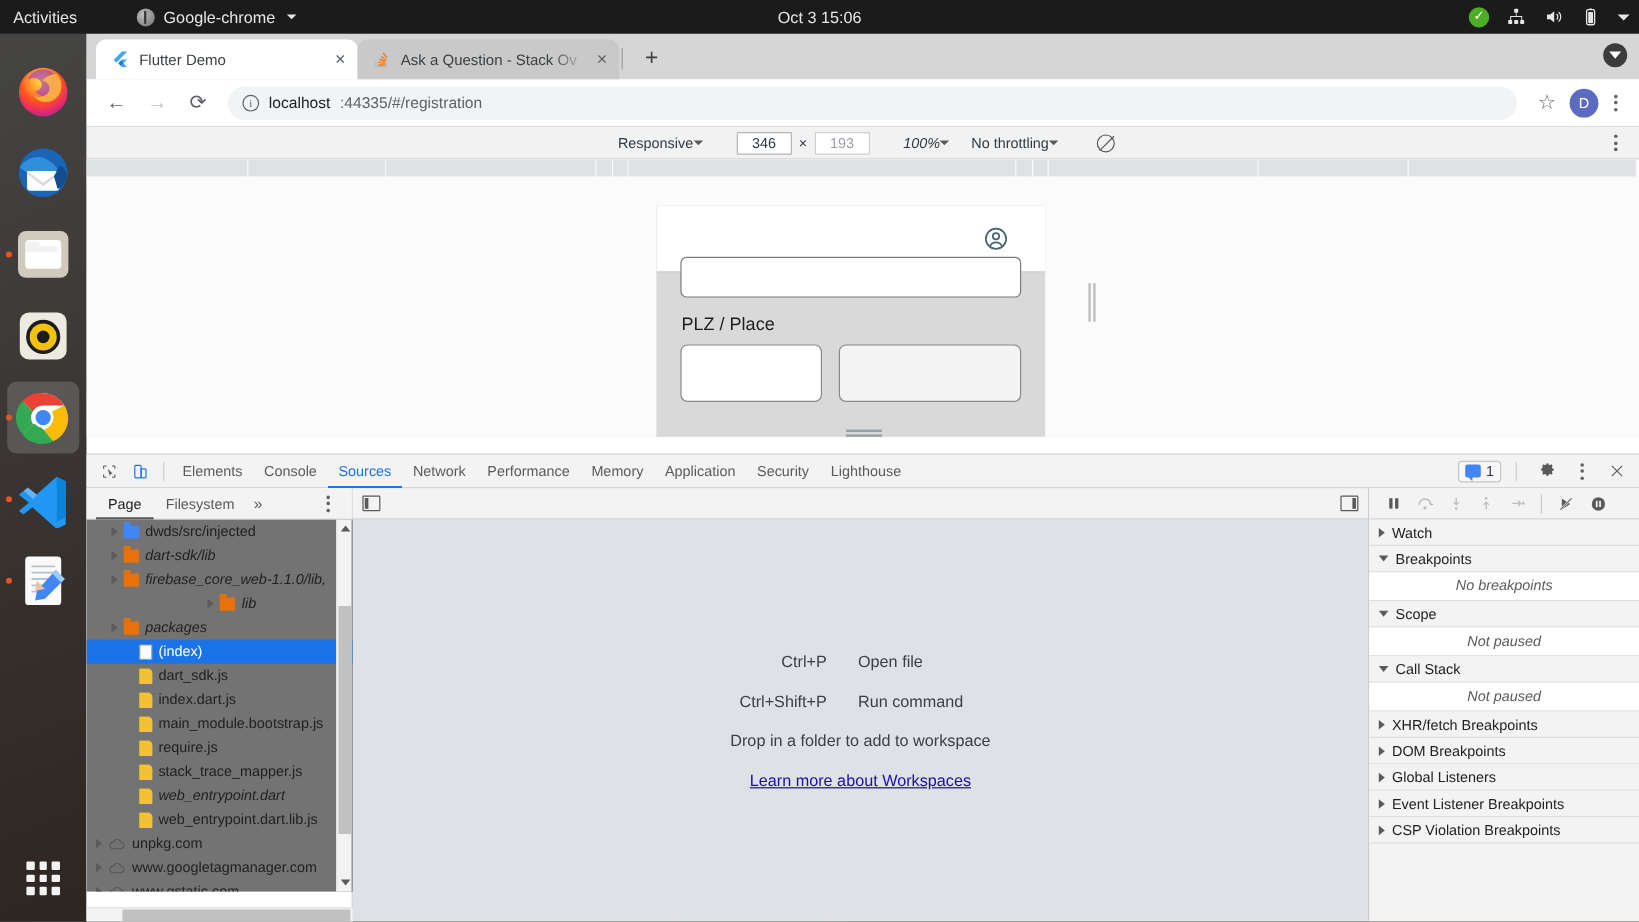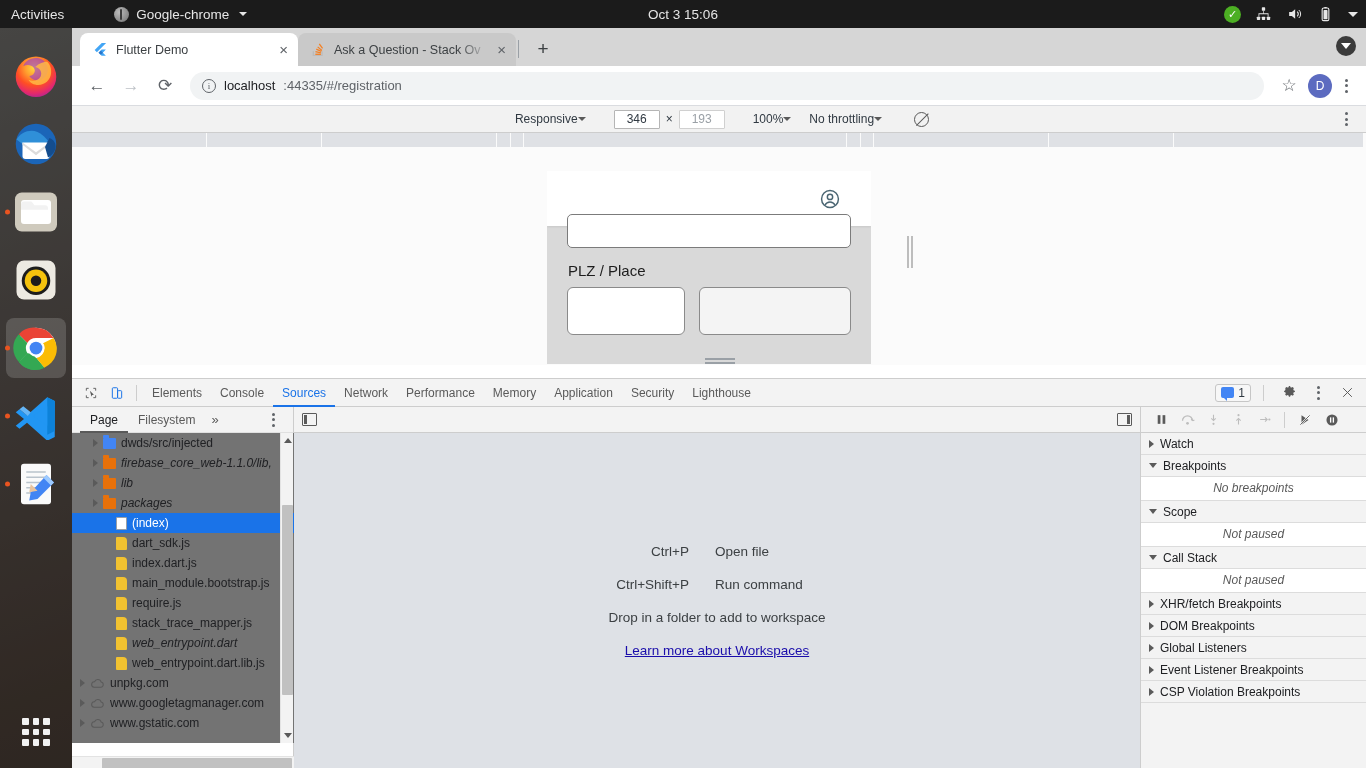--- a/index.html
+++ b/index.html
@@ -541,21 +541,21 @@
   <div id="devicebar">
     <div class="dbsel">
       <span>Responsive</span>
       <span class="dbcaret"></span>
     </div>
     <div class="grp" style="margin-left:22px;">
       <span class="dbinput">346</span>
       <span>×</span>
       <span class="dbinput dim">193</span>
     </div>
-    <div class="dbsel" style="margin-left:22px;">
+    <div class="dbsel" style="margin-left:22px;font-style:italic;">
       <span>100%</span>
       <span class="dbcaret"></span>
     </div>
     <div class="dbsel" style="margin-left:6px;">
       <span>No throttling</span>
       <span class="dbcaret"></span>
     </div>
     <span class="noimg" style="margin-left:26px;"></span>
     <div class="dots3 kebab">
         <i></i>
@@ -674,23 +674,28 @@
 
         <div id="tree">
             <div class="trow" style="padding-left: 21px;">
               <span class="tri"></span>
               <span class="ic-folder blue"></span>
               <span>dwds/src/injected</span>
             </div>
             <div class="trow" style="padding-left: 21px;">
               <span class="tri"></span>
               <span class="ic-folder orange"></span>
+              <span class="italic">dart-sdk/lib</span>
+            </div>
+            <div class="trow" style="padding-left: 21px;">
+              <span class="tri"></span>
+              <span class="ic-folder orange"></span>
               <span class="italic">firebase_core_web-1.1.0/lib,</span>
             </div>
-            <div class="trow" style="padding-left: 21px;">
+            <div class="trow" style="padding-left: 21px; justify-content: center;">
               <span class="tri"></span>
               <span class="ic-folder orange"></span>
               <span class="italic">lib</span>
             </div>
             <div class="trow" style="padding-left: 21px;">
               <span class="tri"></span>
               <span class="ic-folder orange"></span>
               <span class="italic">packages</span>
             </div>
             <div class="trow sel" style="padding-left: 34px;">

